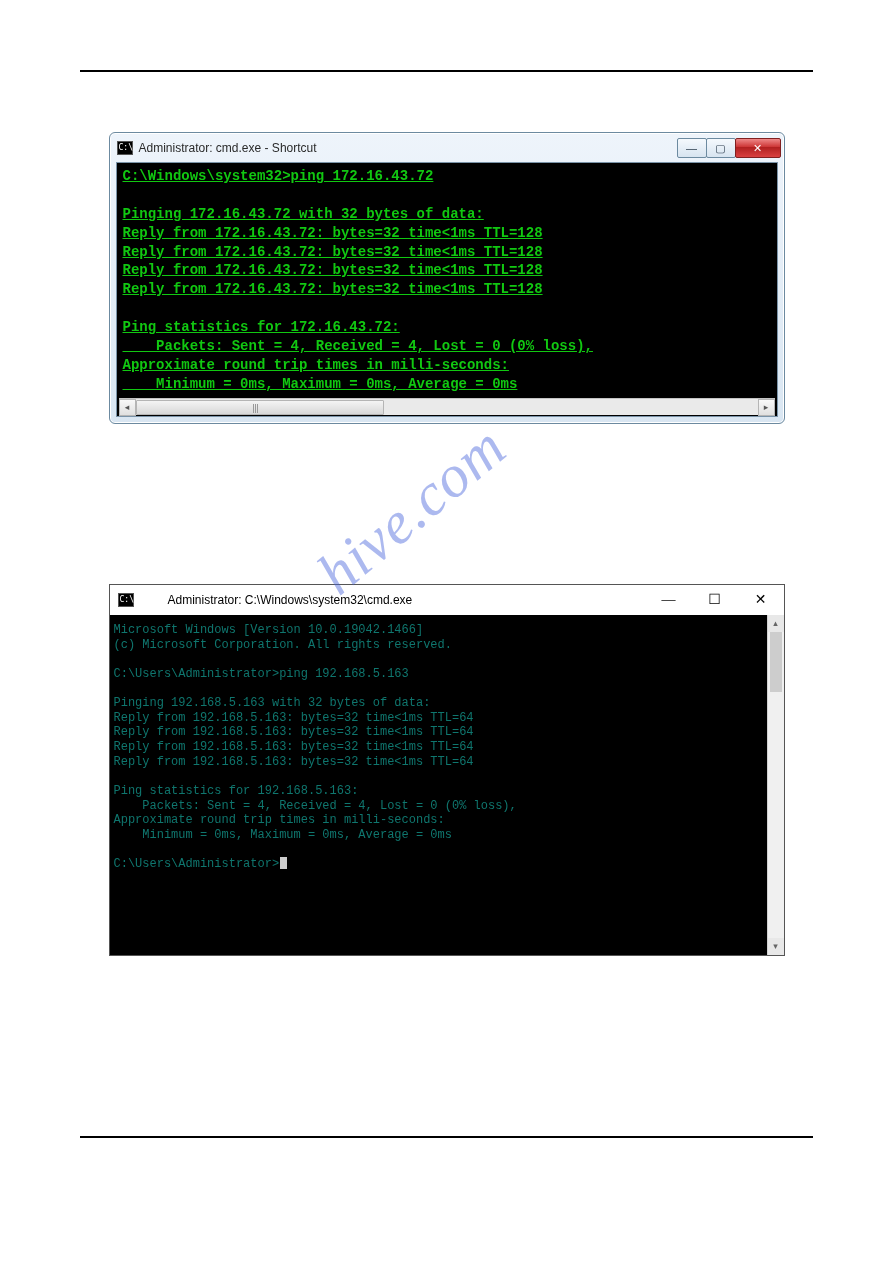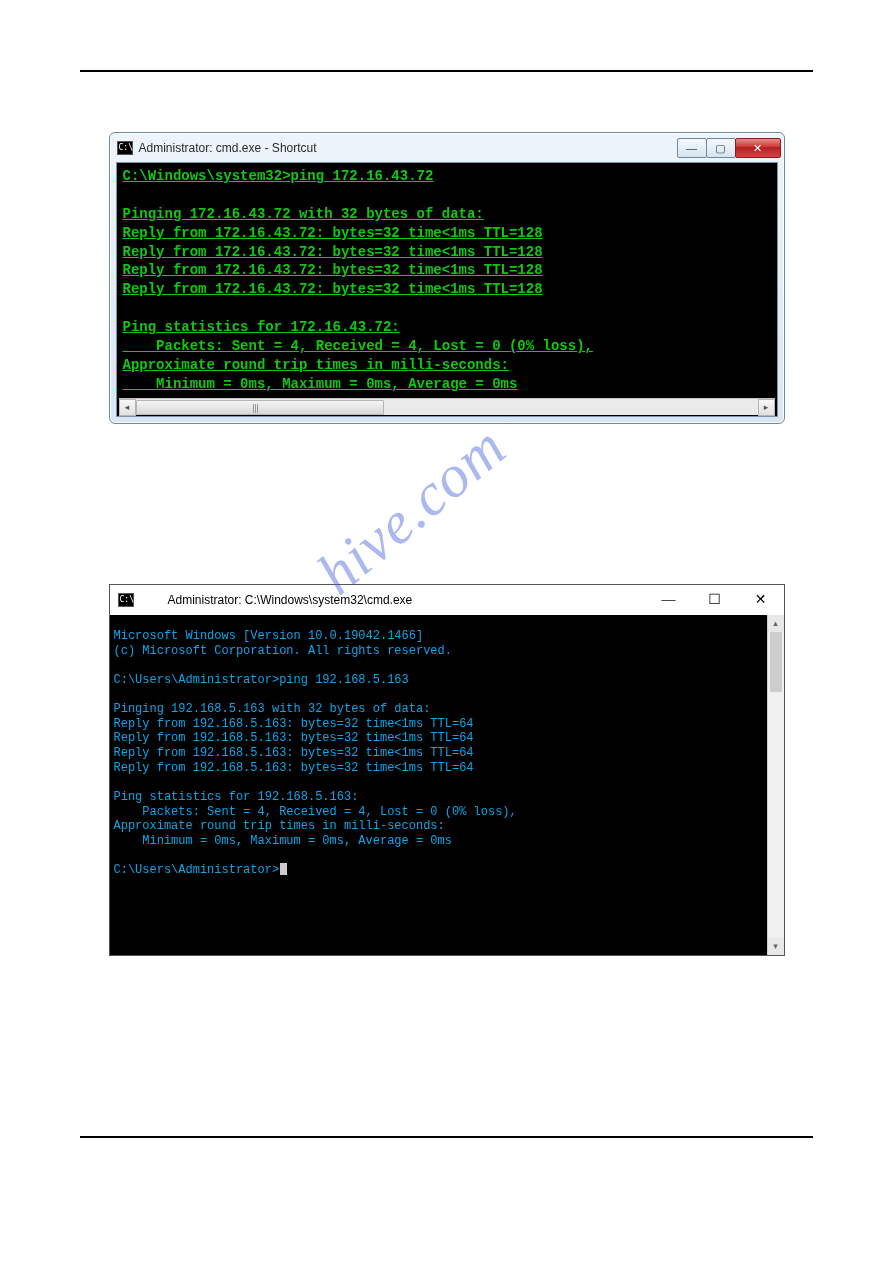--- a/index.html
+++ b/index.html
@@ -129,23 +129,23 @@
   .win10-btn{
     width:46px;display:flex;align-items:center;justify-content:center;
     font:14px/1 "Segoe UI";color:#000;
   }
   .win10-client{
     background:#000;
     height:340px;
     position:relative;
   }
   .win10-term{
-    padding:14px 4px;
+    padding:8px 4px;
     font: 12px/1.22 Consolas, "Courier New", monospace;
-    color:#0ea5e9;
+    color:#0f766e;
     white-space:pre;
   }
   .cursor-white{
     display:inline-block;width:7px;height:12px;background:#ccc;
     vertical-align:-2px;margin-left:1px;
   }
   .win10-vscroll{
     position:absolute;top:0;right:0;bottom:0;width:17px;
     background:#f0f0f0;border-left:1px solid #d0d0d0;
   }

